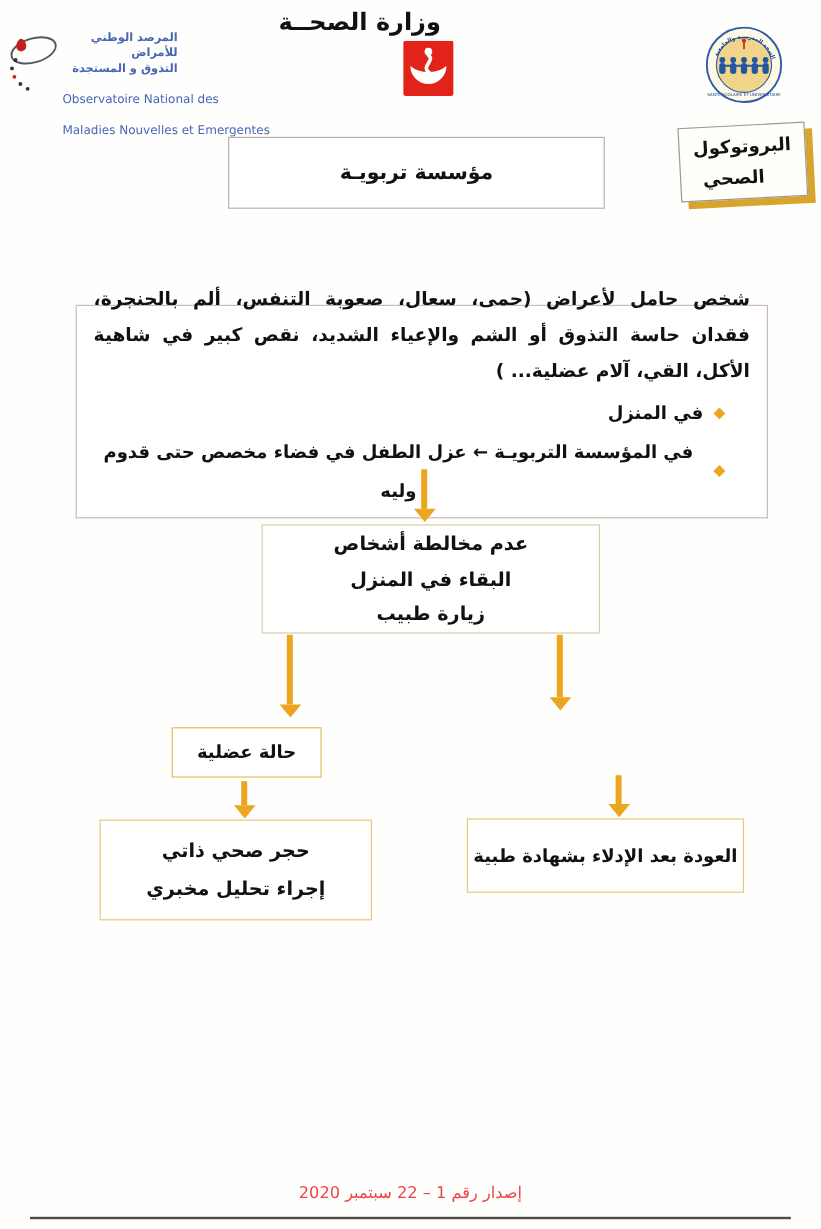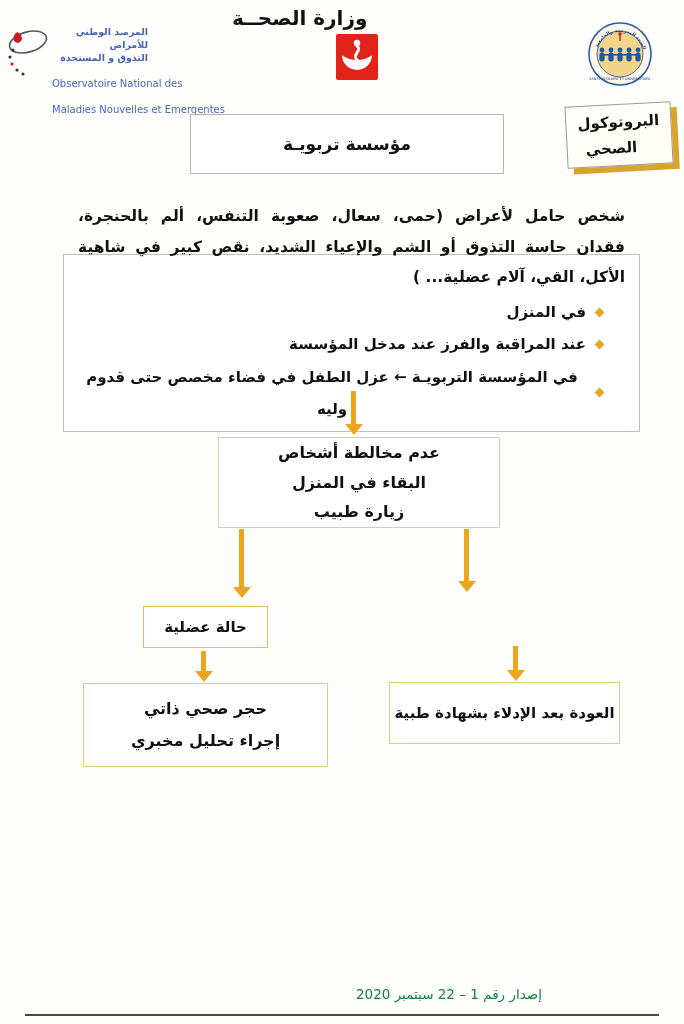--- a/index.html
+++ b/index.html
@@ -56,35 +56,35 @@
     padding:10px 14px 6px 14px;font-weight:bold;margin-top:44px;
   }
   .big-box p{margin:0;font-size:15.5px;line-height:1.95;text-align:justify;direction:rtl;}
   .big-box ul{list-style:none;margin:4px 22px 0 0;padding:0;direction:rtl;}
   .big-box li{display:flex;align-items:center;gap:10px;font-size:15px;line-height:2.15;direction:rtl;}
   .diamond{width:7px;height:7px;background:#EBA51E;transform:rotate(45deg);flex:0 0 auto;}
 
   .mid-box{left:218px;top:437px;width:282px;height:91px;border:1px solid #D6CEAE;font-size:16px;line-height:1.85;}
   .case-left{left:143px;top:606px;width:125px;height:42px;border:1px solid #E2BF5C;font-size:15px;}
   .case-right{left:453px;top:600px;width:128px;height:44px;border:1px solid #E2BF5C;font-size:15px;}
-  .final-left{left:83px;top:683px;width:245px;height:84px;border:1px solid #E6C87A;font-size:16px;line-height:2;}
+  .final-left{left:83px;top:683px;width:227px;height:84px;border:1px solid #E6C87A;font-size:16px;line-height:2;}
   .final-right{left:389px;top:682px;width:231px;height:62px;border:1px solid #E6C87A;font-size:15px;}
 
   
   .varrow{position:absolute;width:5px;background:#EBA51E;}
   .varrow::after{
     content:"";position:absolute;left:50%;bottom:-11px;transform:translateX(-50%);
     width:0;height:0;border:9px solid transparent;border-bottom:0;
     border-top:11px solid #EBA51E;
   }
 
   
   .footer-text{
-    position:absolute;left:142px;top:986px;width:400px;
-    direction:rtl;font-size:13.5px;color:#15803d;
+    position:absolute;left:142px;top:986px;width:400px;text-align:center;
+    direction:rtl;font-size:13.5px;color:#ef4444;
   }
   .footer-rule{position:absolute;left:25px;top:1014px;width:634px;border-top:2px solid #4a4a4a;}
 </style>
 </head>
 <body>
 
 <div id="page">
 
   <div class="obs-logo">
     <svg width="46" height="70" viewBox="0 0 46 70">
@@ -157,24 +157,20 @@
 
   <div class="fbox big-box">
     <p>شخص حامل لأعراض (حمى، سعال، صعوبة التنفس، ألم بالحنجرة، فقدان حاسة التذوق أو الشم والإعياء الشديد، نقص كبير في شاهية الأكل، القي، آلام عضلية... )</p>
     <ul>
       <li>
         <span class="diamond"></span>
         <span>في المنزل</span>
       </li>
       <li>
         <span class="diamond"></span>
-        <span>عند المراقبة والفرز عند مدخل المؤسسة</span>
-      </li>
-      <li>
-        <span class="diamond"></span>
         <span>في المؤسسة التربويـة ← عزل الطفل في فضاء مخصص حتى قدوم وليه</span>
       </li>
     </ul>
   </div>
 
   <div class="varrow" style="left:351px;top:391px;height:33px;"></div>
 
   <div class="fbox mid-box">
     <div>عدم مخالطة أشخاص</div>
     <div>البقاء في المنزل</div>

